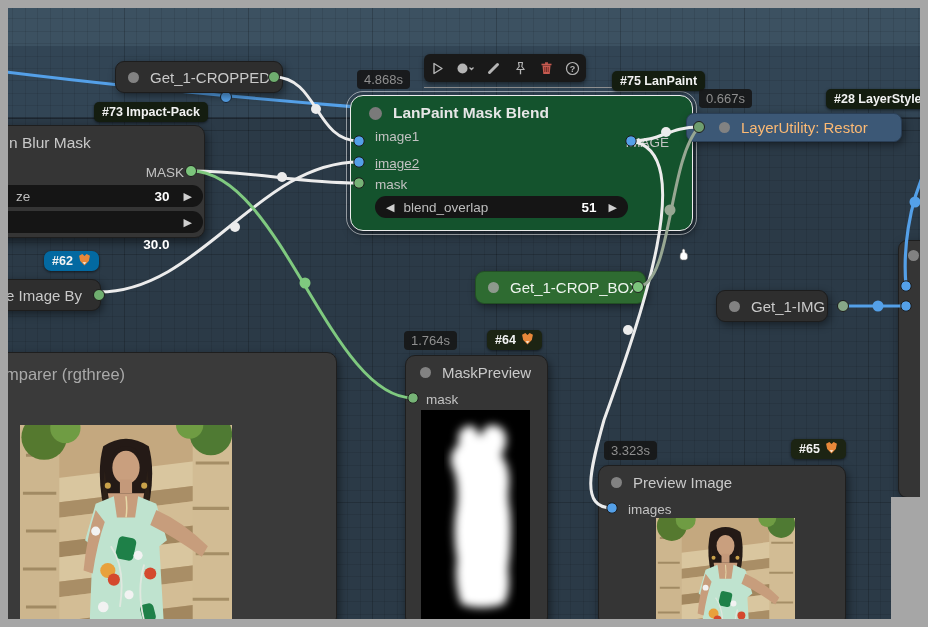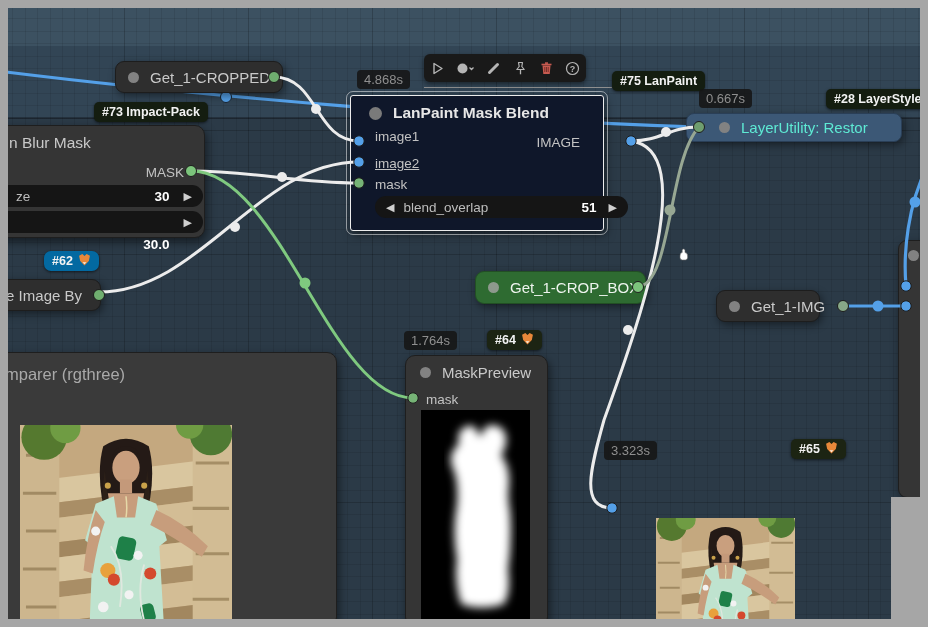--- a/index.html
+++ b/index.html
@@ -76,49 +76,49 @@
       <span style="margin-left:36px;"></span>
       <span class="wval" style="margin-left:auto;margin-right:14px;margin-top:44px;">30.0</span>
       <span class="warr">▶</span>
     </div>
   </div>
 
   <div class="pillnode" style="left:-40px;top:279px;width:141px;justify-content:flex-end;padding-right:18px;border-radius:0 9px 9px 0;">
     <span>le Image By</span>
   </div>
 
-  <div class="panelnode" style="left:350px;top:95px;width:254px;height:136px;background:#0f172a;
-       border:1.5px solid #ececec;outline:1px solid rgba(255,255,255,.5);outline-offset:3px;border-radius:3px;">
+  <div class="panelnode" style="left:350px;top:95px;width:343px;height:136px;background:#14532d;
+       border:1.5px solid #ececec;outline:1px solid rgba(255,255,255,.5);outline-offset:3px;border-radius:13px;">
     <div class="ntitle" style="left:18px;top:8px;font-weight:bold;color:#e6e6e6;font-size:15.5px;">
       <span class="cdot" style="background:#7a7a7a;width:13px;height:13px;"></span>
       <span>LanPaint Mask Blend</span>
     </div>
     <div class="plabel" style="left:24px;top:33px;">image1</div>
     <div class="plabel" style="left:24px;top:60px;text-decoration:underline;">image2</div>
     <div class="plabel" style="left:24px;top:81px;">mask</div>
     <div class="plabel" style="right:23px;top:39px;">IMAGE</div>
     <div class="wpill" style="left:24px;top:100px;width:253px;">
       <span class="warr">◀</span>
       <span style="margin-left:9px;">blend_overlap</span>
       <span class="wval" style="margin-left:auto;margin-right:12px;">51</span>
       <span class="warr">▶</span>
     </div>
   </div>
 
-  <div class="pillnode" style="left:686px;top:113px;width:216px;height:29px;background:#3c5876;border-color:#2a3f57;color:#5eead4;border-radius:8px;">
+  <div class="pillnode" style="left:686px;top:113px;width:216px;height:29px;background:#3c5876;border-color:#2a3f57;color:#fdba74;border-radius:8px;">
     <span class="cdot" style="margin-left:20px;"></span>
     <span>LayerUtility: Restor</span>
   </div>
 
   <div class="pillnode" style="left:475px;top:271px;width:171px;height:33px;background:#2e6b31;border-color:#224f24;color:#eef4ee;">
     <span class="cdot" style="background:#8d998d;"></span>
     <span>Get_1-CROP_BOX</span>
   </div>
 
-  <div class="pillnode" style="left:716px;top:290px;width:104px;">
+  <div class="pillnode" style="left:716px;top:290px;width:112px;">
     <span class="cdot"></span>
     <span>Get_1-IMG</span>
   </div>
 
   <div class="panelnode" style="left:-62px;top:352px;width:399px;height:275px;background:#3a3a3a;">
     <div class="ntitle" style="left:66px;top:12px;font-size:16.5px;color:#a9a9a9;">mparer (rgthree)</div>
   </div>
   <div class="imgbox" style="left:20px;top:425px;width:212px;height:194px;z-index:12;">
     <svg width="212" height="288" viewBox="0 0 140 190" preserveAspectRatio="xMidYMin slice">
         <use href="#woman-scene"></use>
@@ -137,20 +137,27 @@
       <defs>
           <filter id="blur5">
             <feGaussianBlur stdDeviation="4.5"></feGaussianBlur>
           </filter>
         </defs>
       <rect width="109" height="209" fill="#000"></rect>
       <path filter="url(#blur5)" fill="#fff" d="M38,34 Q35,22 44,17 Q53,13 56,21 Q58,27 61,25 Q62,15 72,15 Q83,16 85,27 Q86,37 80,45 Q89,57 88,74 Q86,88 89,102 Q91,132 87,160 Q90,182 83,194 Q60,201 40,194 Q33,172 36,150 Q31,120 36,95 Q38,70 31,56 Q27,43 38,34 Z"></path>
     </svg>
   </div>
 
+  <div class="panelnode" style="left:598px;top:465px;width:248px;height:162px;">
+    <div class="ntitle" style="left:12px;top:8px;">
+      <span class="cdot"></span>
+      <span>Preview Image</span>
+    </div>
+    <div class="plabel" style="left:29px;top:36px;">images</div>
+  </div>
   <div class="imgbox" style="left:656px;top:518px;width:139px;height:101px;z-index:12;">
     <svg width="139" height="189" viewBox="0 0 140 190" preserveAspectRatio="xMidYMin slice">
         <use href="#woman-scene"></use>
       </svg>
   </div>
 
   <div class="panelnode" style="left:898px;top:240px;width:30px;height:258px;border-radius:9px 0 0 9px;">
     <span class="cdot" style="position:absolute;left:9px;top:9px;"></span>
   </div>
 

